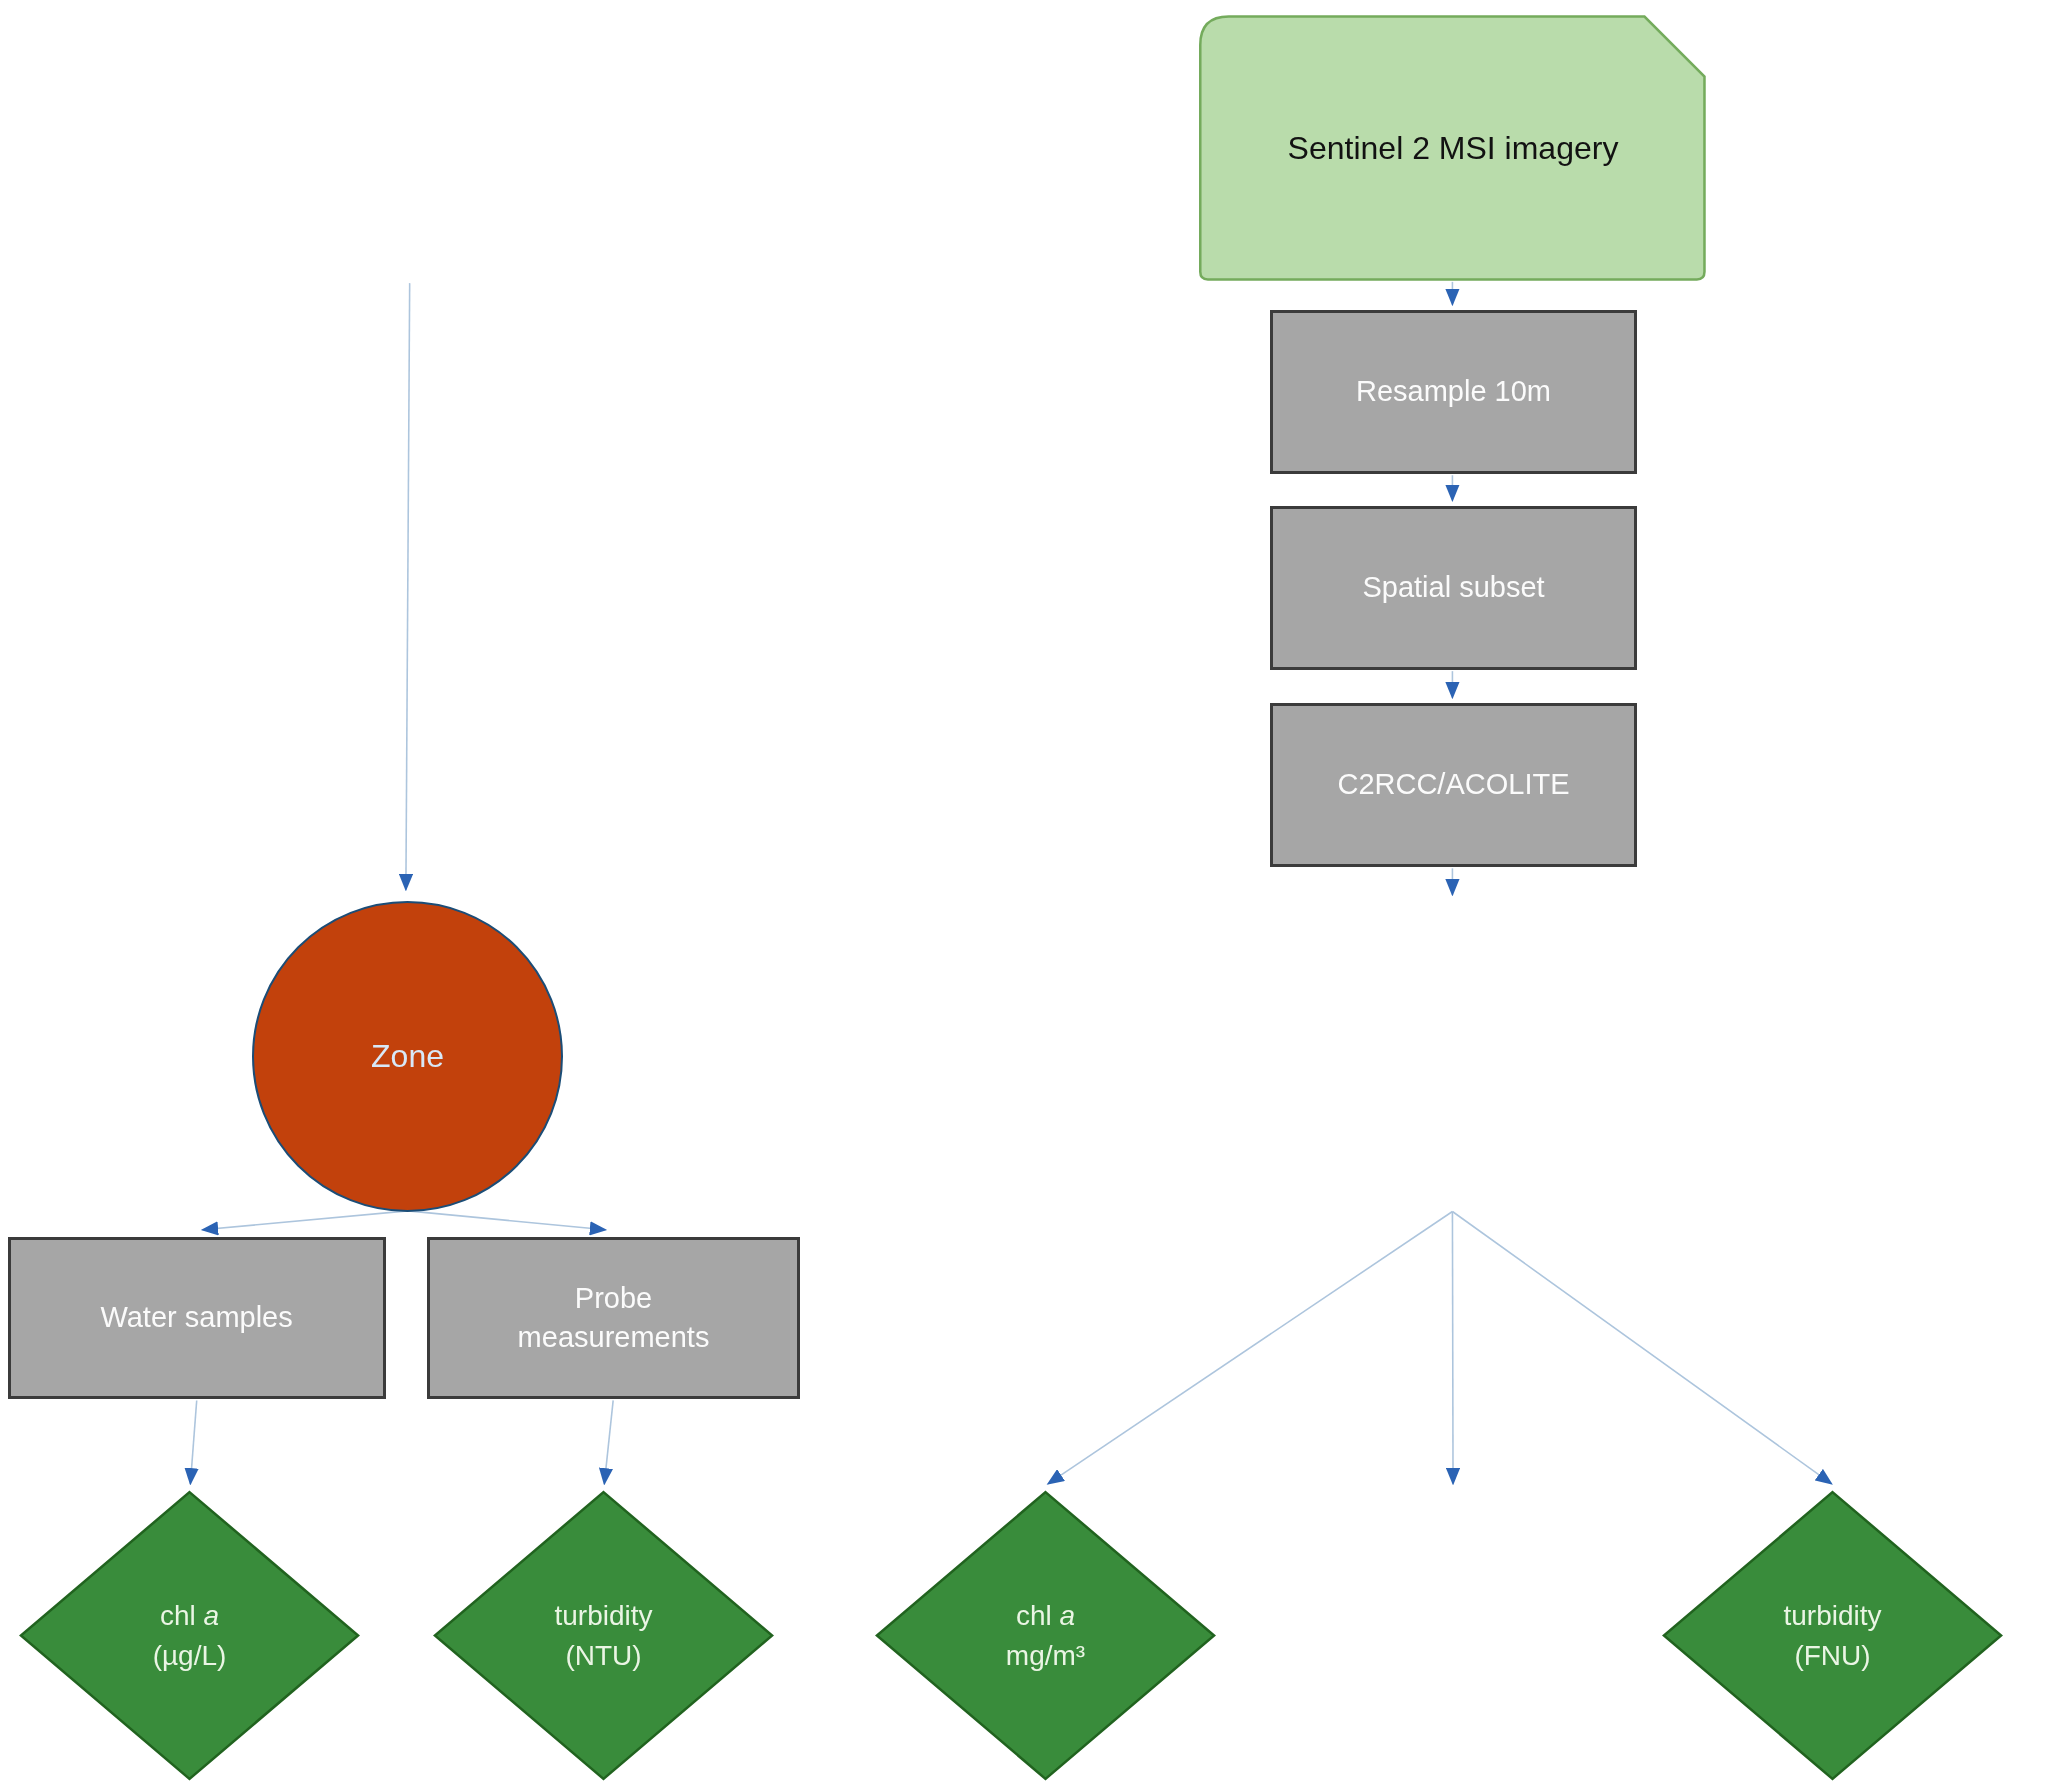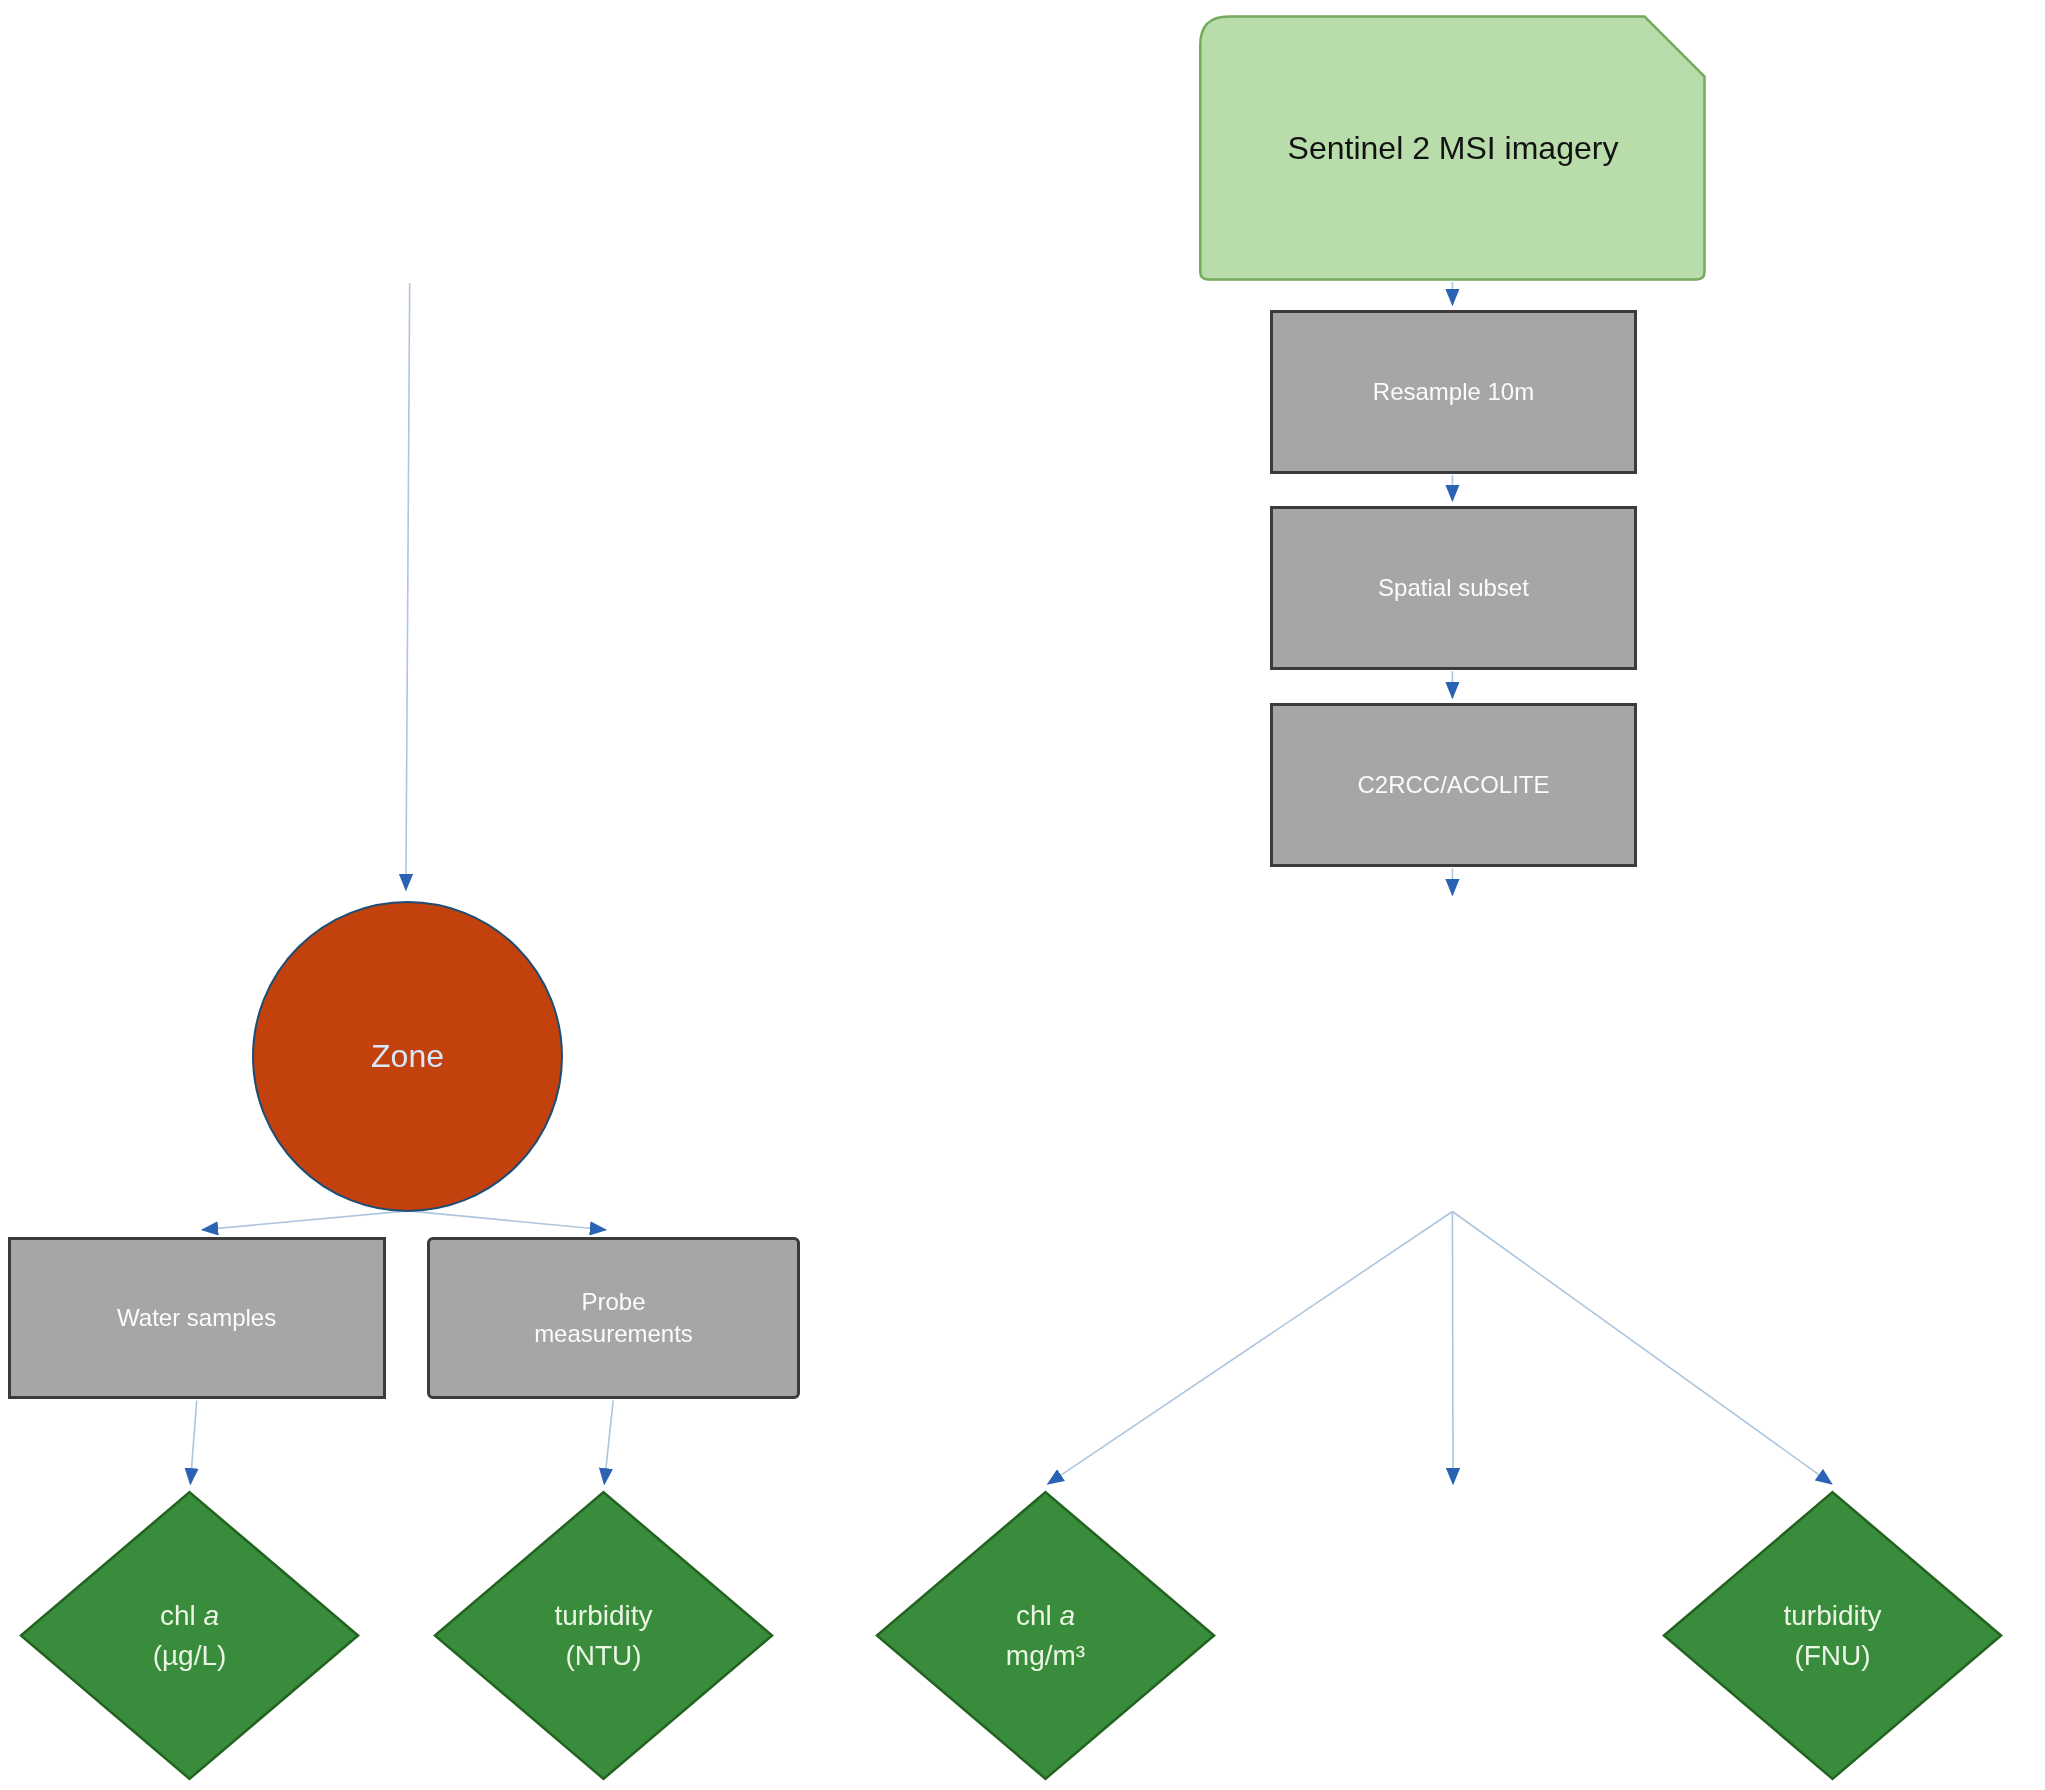--- a/index.html
+++ b/index.html
@@ -42,26 +42,26 @@
     background: #dbe8f4;
     border: 2.5px solid #5b86ad;
     color: #121212;
     font-size: 30px;
   }
   
   .process {
     background: #a6a6a6;
     border: 3.8px solid #3b3b3b;
     color: #fbfbfb;
-    font-size: 24px;
+    font-size: 29px;
     white-space: pre-line;
     line-height: 1.35;
   }
   .box-water-samples   { left: 7.6px;   top: 1237px; width: 378px; height: 162px; }
-  .box-probe           { left: 427px;  top: 1237px; width: 373px; height: 162px; border-radius: 6px; }
+  .box-probe           { left: 427px;  top: 1237px; width: 373px; height: 162px; }
   .box-resample        { left: 1270px; top: 310px;  width: 367px; height: 164px; }
   .box-spatial         { left: 1270px; top: 506px;  width: 367px; height: 164px; }
   .box-c2rcc           { left: 1270px; top: 703px; width: 367px; height: 164px; }
   
   .circle {
     border-radius: 50%;
     background: #c2410c;
     border: 2.5px solid #1b4d77;
     color: #d8e8f8;
     font-size: 32px;

